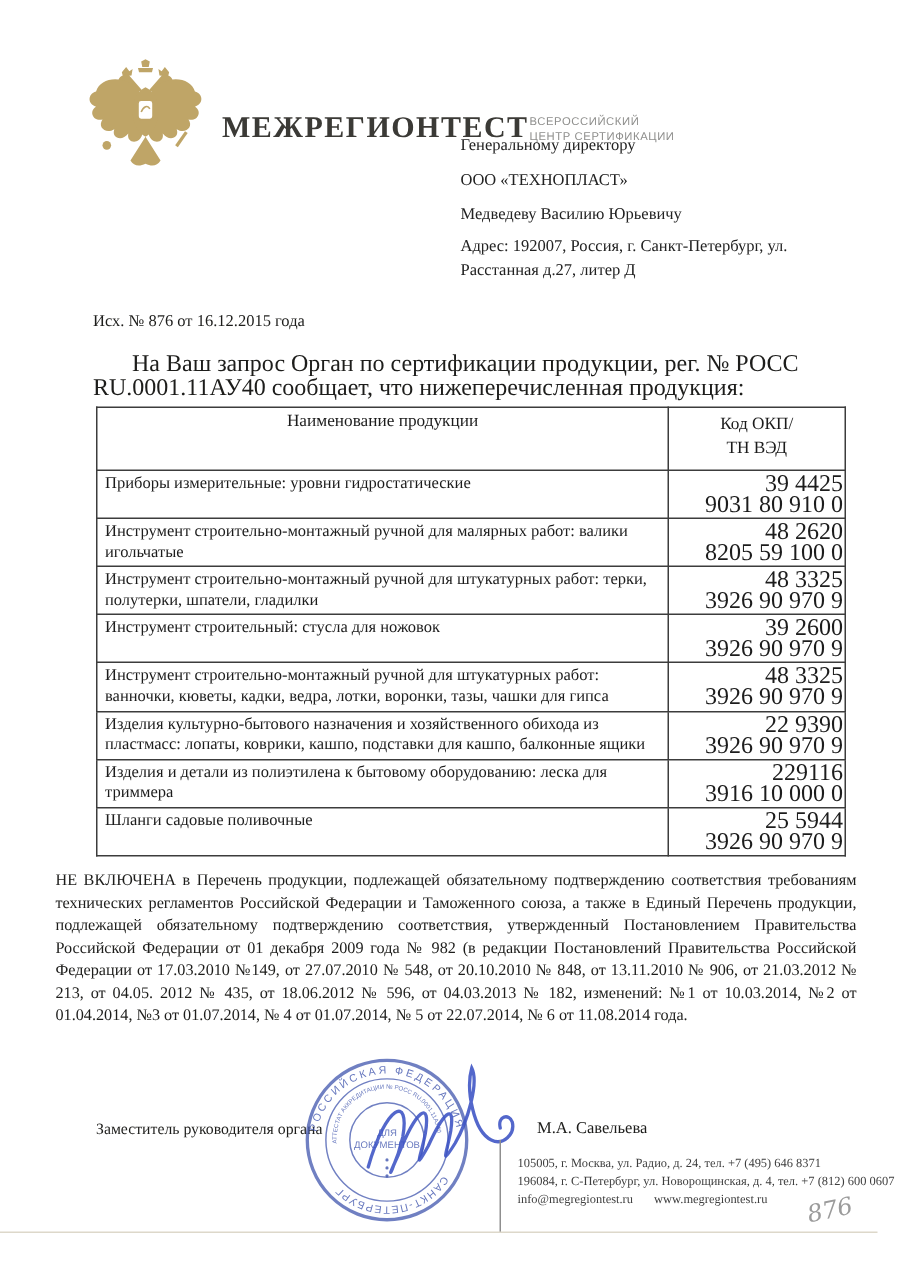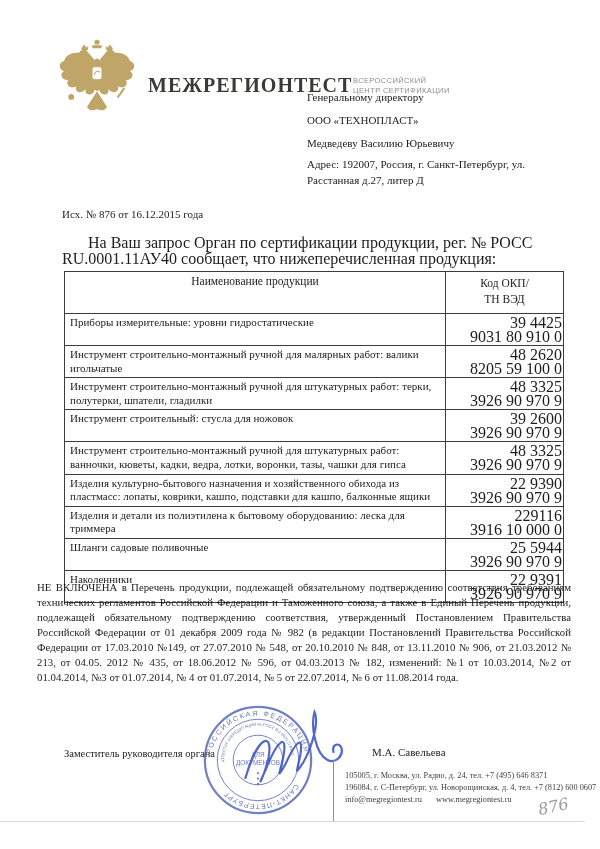--- a/index.html
+++ b/index.html
@@ -35,21 +35,21 @@
   td.name{font-size:11px;line-height:13.6px;padding:2px 6px 2px 5px;vertical-align:top;height:27px;}
   td.code{font-size:16px;line-height:14px;text-align:right;vertical-align:top;padding-top:2px;}
 
   
   .legal{position:absolute;left:37px;top:580px;width:534px;font-size:10.8px;
          line-height:15px;text-align:justify;}
   .validity{position:absolute;left:36px;top:692px;width:520px;font-size:11px;}
 
   
   .sig-title{position:absolute;left:64px;top:748px;font-size:10.5px;}
-  .sig-name{position:absolute;left:372px;top:746px;font-size:11px;}
+  .sig-name{position:absolute;left:358px;top:746px;font-size:11px;}
   .stamp{position:absolute;left:196px;top:698px;width:124px;height:124px;}
   .sig-scribble{position:absolute;left:237px;top:706px;width:135px;height:100px;}
 
   
   .footer-sep{position:absolute;left:333px;top:760px;width:1px;height:62px;background:#8f8f8f;}
   .footer{position:absolute;left:345px;top:770px;font-size:8.3px;line-height:12px;color:#3e3e3e;}
   .footer .f3 span{margin-right:12px;}
   .hand-num{position:absolute;left:538px;top:797px;font-size:16px;font-style:italic;
             color:#9b9b9b;transform:rotate(-12deg);font-family:"DejaVu Serif",serif;}
   .scan-line{position:absolute;left:0;top:821px;width:585px;height:1px;background:#ddd8ca;}
@@ -149,27 +149,20 @@
       <td class="name">Изделия и детали из полиэтилена к бытовому оборудованию: леска для триммера</td>
       <td class="code">
         <div>229116</div>
         <div>3916 10 000 0</div>
       </td>
     </tr>
     <tr>
       <td class="name">Шланги садовые поливочные</td>
       <td class="code">
         <div>25 5944</div>
-        <div>3926 90 970 9</div>
-      </td>
-    </tr>
-    <tr>
-      <td class="name">Наколенники</td>
-      <td class="code">
-        <div>22 9391</div>
         <div>3926 90 970 9</div>
       </td>
     </tr>
   </tbody>
     </table>
 
   <div class="legal">НЕ ВКЛЮЧЕНА в Перечень продукции, подлежащей обязательному подтверждению соответствия требованиям технических регламентов Российской Федерации и Таможенного союза, а также в Единый Перечень продукции, подлежащей обязательному подтверждению соответствия, утвержденный Постановлением Правительства Российской Федерации от 01 декабря 2009 года № 982 (в редакции Постановлений Правительства Российской Федерации от 17.03.2010 №149, от 27.07.2010 № 548, от 20.10.2010 № 848, от 13.11.2010 № 906, от 21.03.2012 № 213, от 04.05. 2012 № 435, от 18.06.2012 № 596, от 04.03.2013 № 182, изменений: №1 от 10.03.2014, №2 от 01.04.2014, №3 от 01.07.2014, № 4 от 01.07.2014, № 5 от 22.07.2014, № 6 от 11.08.2014 года.</div>
 
   <div class="sig-title">Заместитель руководителя органа</div>
   <div class="sig-name">М.А. Савельева</div>

